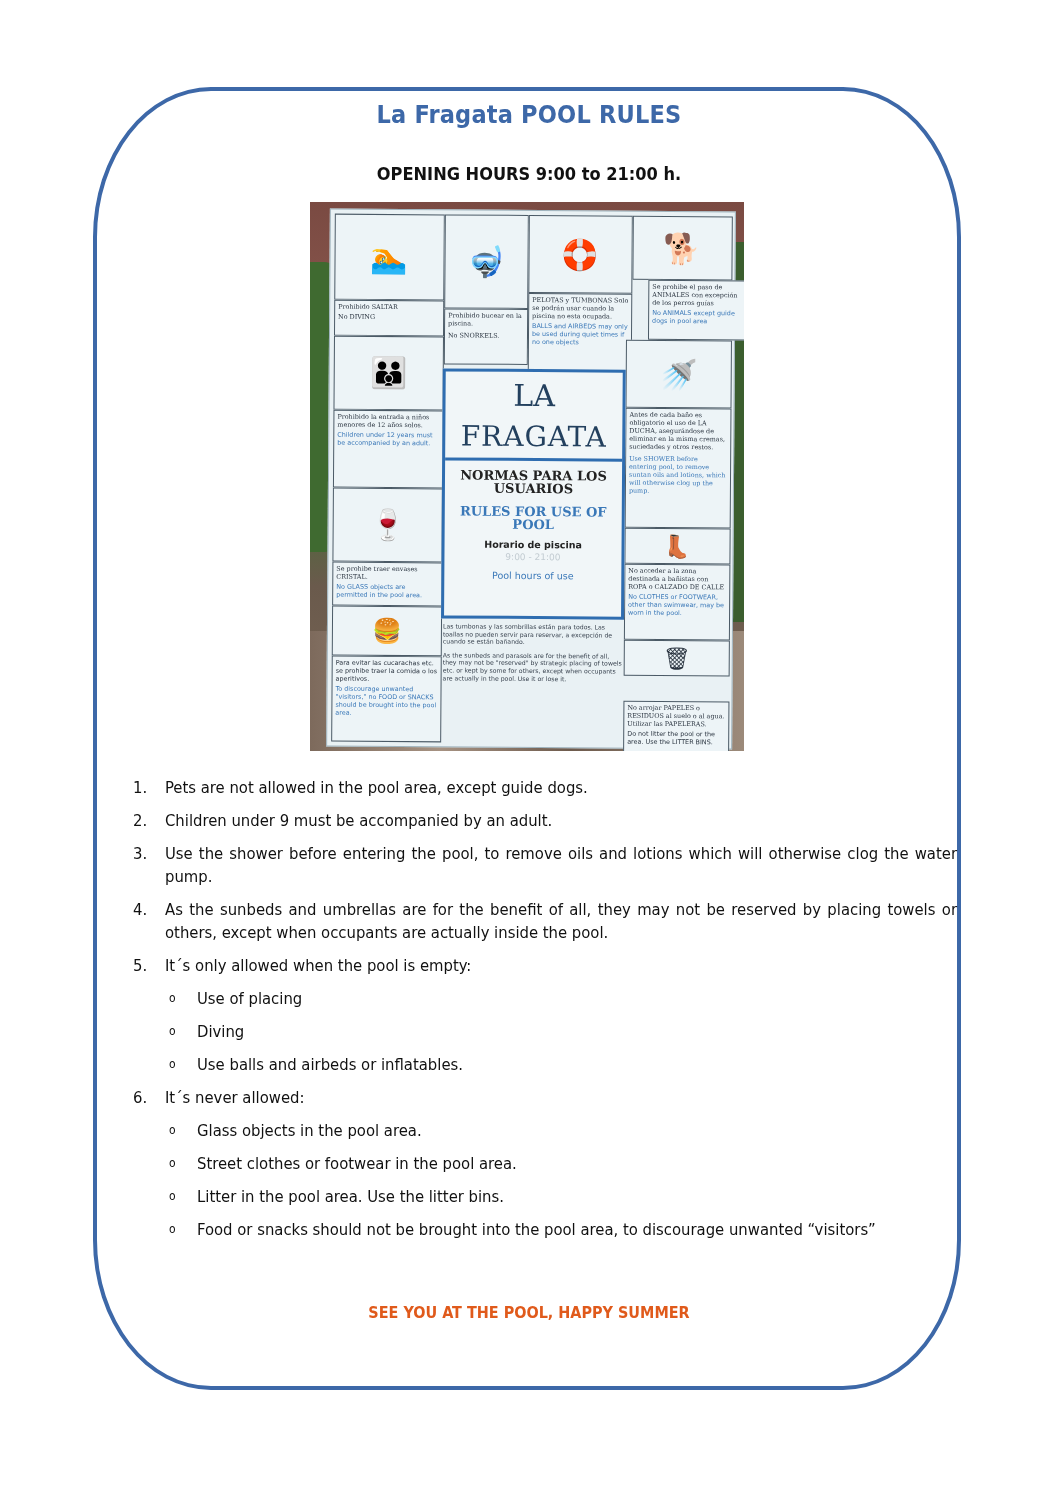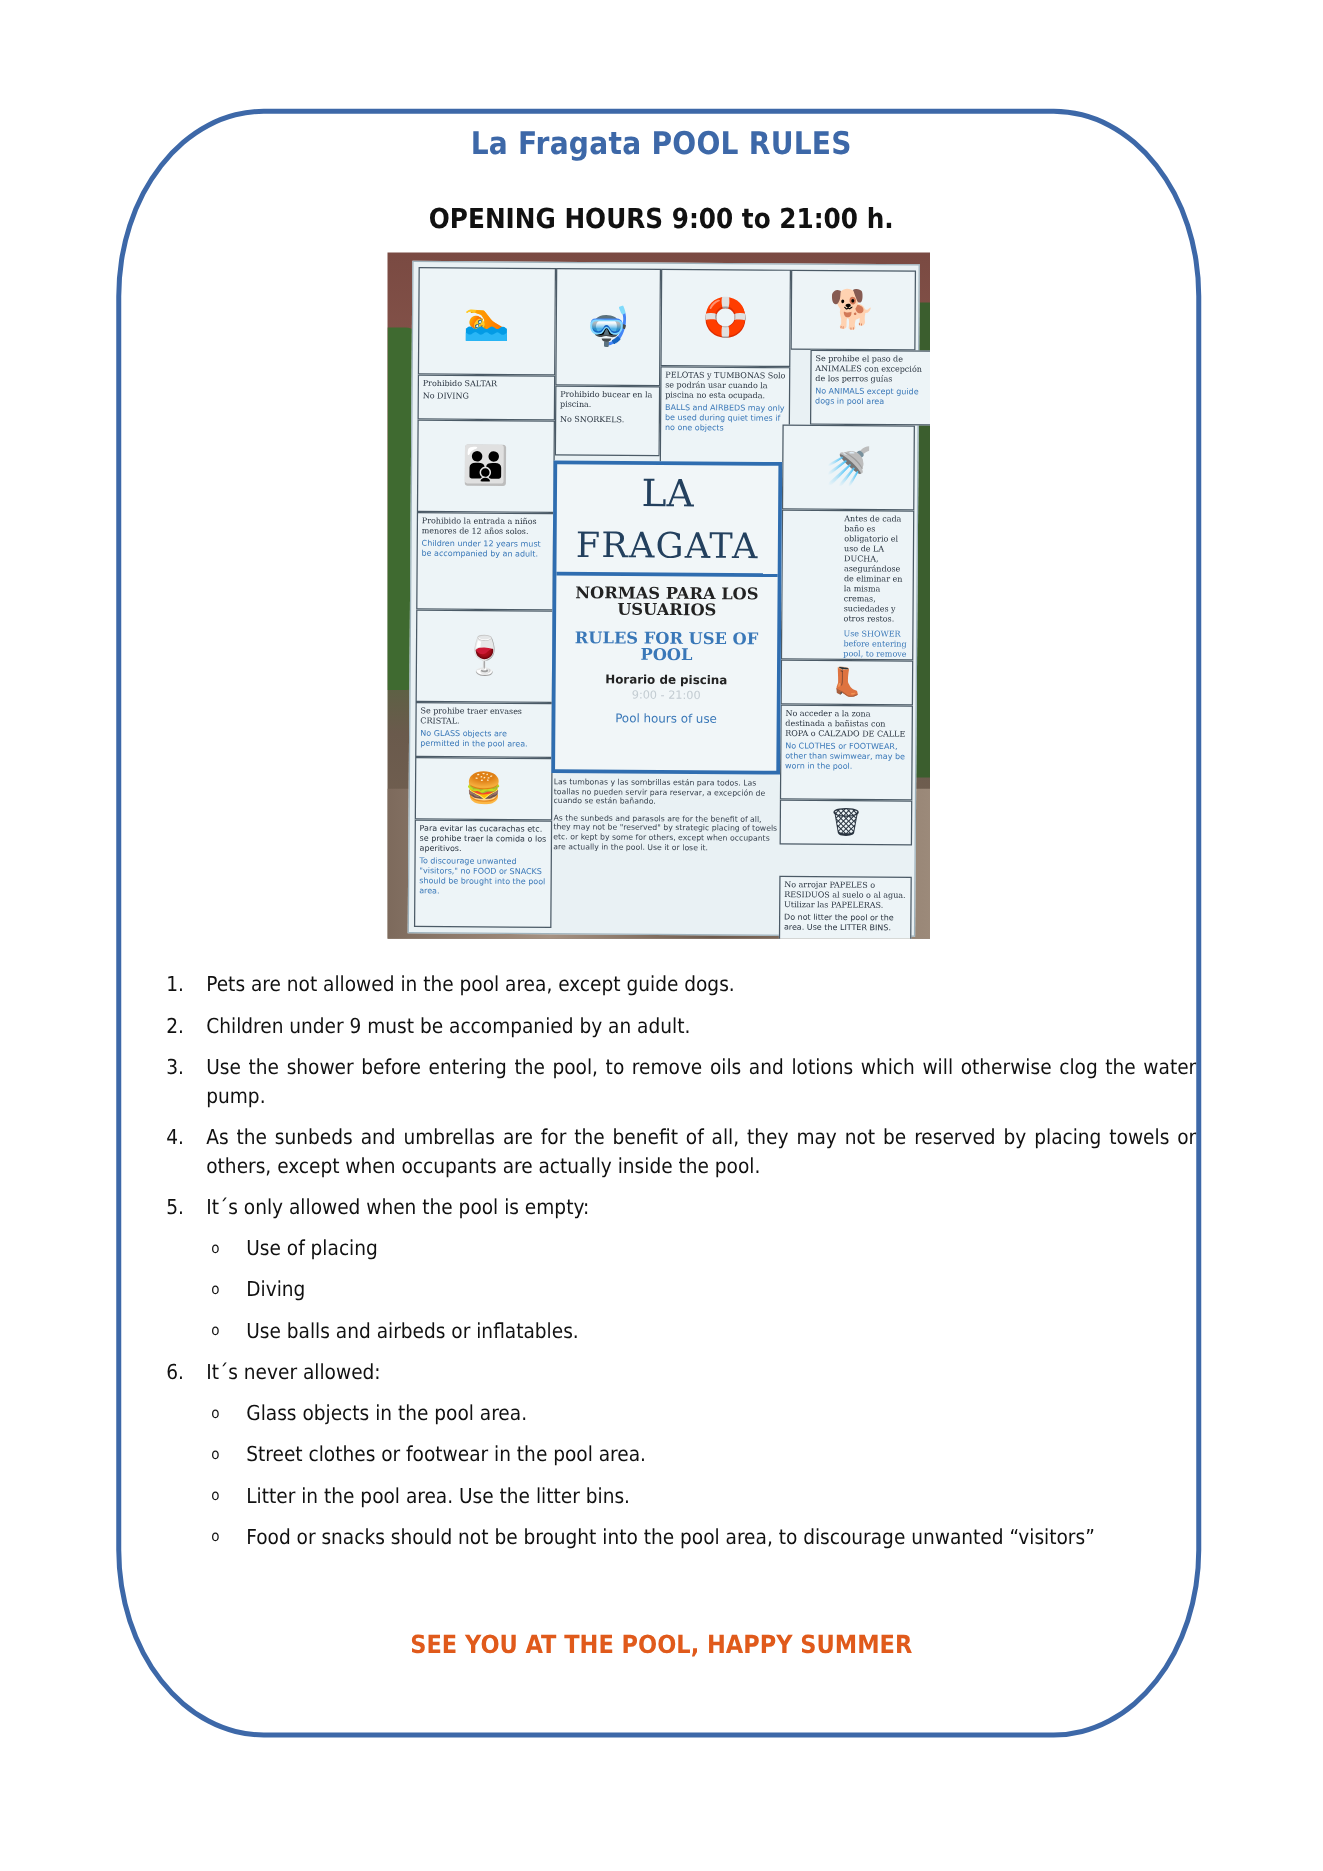--- a/index.html
+++ b/index.html
@@ -9,21 +9,21 @@
     border:4px solid #3d68a8; border-radius:118px 118px 118px 118px / 150px 150px 150px 150px;
     box-sizing:border-box;
   }
   .title {
     position:absolute; left:0; width:1058px; top:100px; text-align:center;
     color:#3d68a8; font-size:25px; font-weight:bold; letter-spacing:0.2px;
     font-family:"DejaVu Sans Condensed","DejaVu Sans", sans-serif;
   }
   .hours {
     position:absolute; left:0; width:1058px; top:163px; text-align:center;
-    color:#111; font-size:22px; font-weight:bold;
+    color:#111; font-size:18px; font-weight:bold;
     font-family:"DejaVu Sans Condensed","DejaVu Sans", sans-serif;
   }
   
   .photo {
     position:absolute; left:310px; top:202px; width:434px; height:549px; overflow:hidden;
     background:linear-gradient(180deg,#7a4a42 0%,#8d5a50 30%,#4d6a3a 55%,#6a5a4c 70%,#7a6656 100%);
   }
   .photo .hedge-l { position:absolute; left:0; top:60px; width:28px; height:290px; background:#3f6a30; border-radius:0 14px 14px 0; }
   .photo .hedge-r { position:absolute; right:0; top:40px; width:18px; height:380px; background:#3b5e2e; }
   .photo .rocks { position:absolute; left:0; bottom:0; width:100%; height:120px; background:linear-gradient(90deg,#7d6a5c,#a69282 30%,#6e5b4d 60%,#9c8a7a); }
@@ -53,21 +53,21 @@
 
   
   .rules-list { position:absolute; left:133px; top:776px; width:824px; font-family:"DejaVu Sans Condensed","DejaVu Sans", sans-serif; font-size:16.5px; color:#111; }
   .item { position:relative; padding-left:32px; line-height:23px; margin-bottom:10px; text-align:justify; }
   .item .num { position:absolute; left:0; top:0; }
   .sub { position:relative; padding-left:64px; line-height:23px; margin-bottom:10px; text-align:justify; }
   .sub .bullet { position:absolute; left:36px; top:0; font-size:12px; }
 
   .footer {
     position:absolute; left:0; width:1058px; top:1303px; text-align:center;
-    color:#e05a1b; font-size:20px; font-weight:bold;
+    color:#e05a1b; font-size:16px; font-weight:bold;
     font-family:"DejaVu Sans Condensed","DejaVu Sans", sans-serif;
   }
 </style>
 </head>
 <body>
 
 <div class="frame"></div>
 
 <div class="title">La Fragata POOL RULES</div>
 <div class="hours">OPENING HOURS 9:00 to 21:00 h.</div>
@@ -115,21 +115,21 @@
       <div class="pic" style="left:0;top:0;width:100%;height:100%;">👪</div>
     </div>
     <div class="cell" style="left:4px;top:200px;width:110px;height:78px;">
       <div class="t">Prohibido la entrada a niños menores de 12 años solos.</div>
       <div class="t sans blue" style="padding-top:0">Children under 12 years must be accompanied by an adult.</div>
     </div>
 
     <div class="cell" style="left:296px;top:128px;width:106px;height:68px;">
       <div class="pic" style="left:0;top:0;width:100%;height:100%;">🚿</div>
     </div>
-    <div class="cell" style="left:296px;top:196px;width:106px;height:120px;padding-left:46px;">
+    <div class="cell" style="left:296px;top:196px;width:106px;height:120px;">
       <div class="t">Antes de cada baño es obligatorio el uso de LA DUCHA, asegurándose de eliminar en la misma cremas, suciedades y otros restos.</div>
       <div class="t blue" style="padding-top:2px">Use SHOWER before entering pool, to remove suntan oils and lotions, which will otherwise clog up the pump.</div>
     </div>
 
     <div class="cell" style="left:4px;top:278px;width:110px;height:74px;">
       <div class="pic" style="left:0;top:0;width:100%;height:100%;color:#2f6db0;">🍷</div>
     </div>
     <div class="cell" style="left:4px;top:352px;width:110px;height:44px;">
       <div class="t">Se prohibe traer envases CRISTAL.</div>
       <div class="t sans blue" style="padding-top:0">No GLASS objects are permitted in the pool area.</div>

